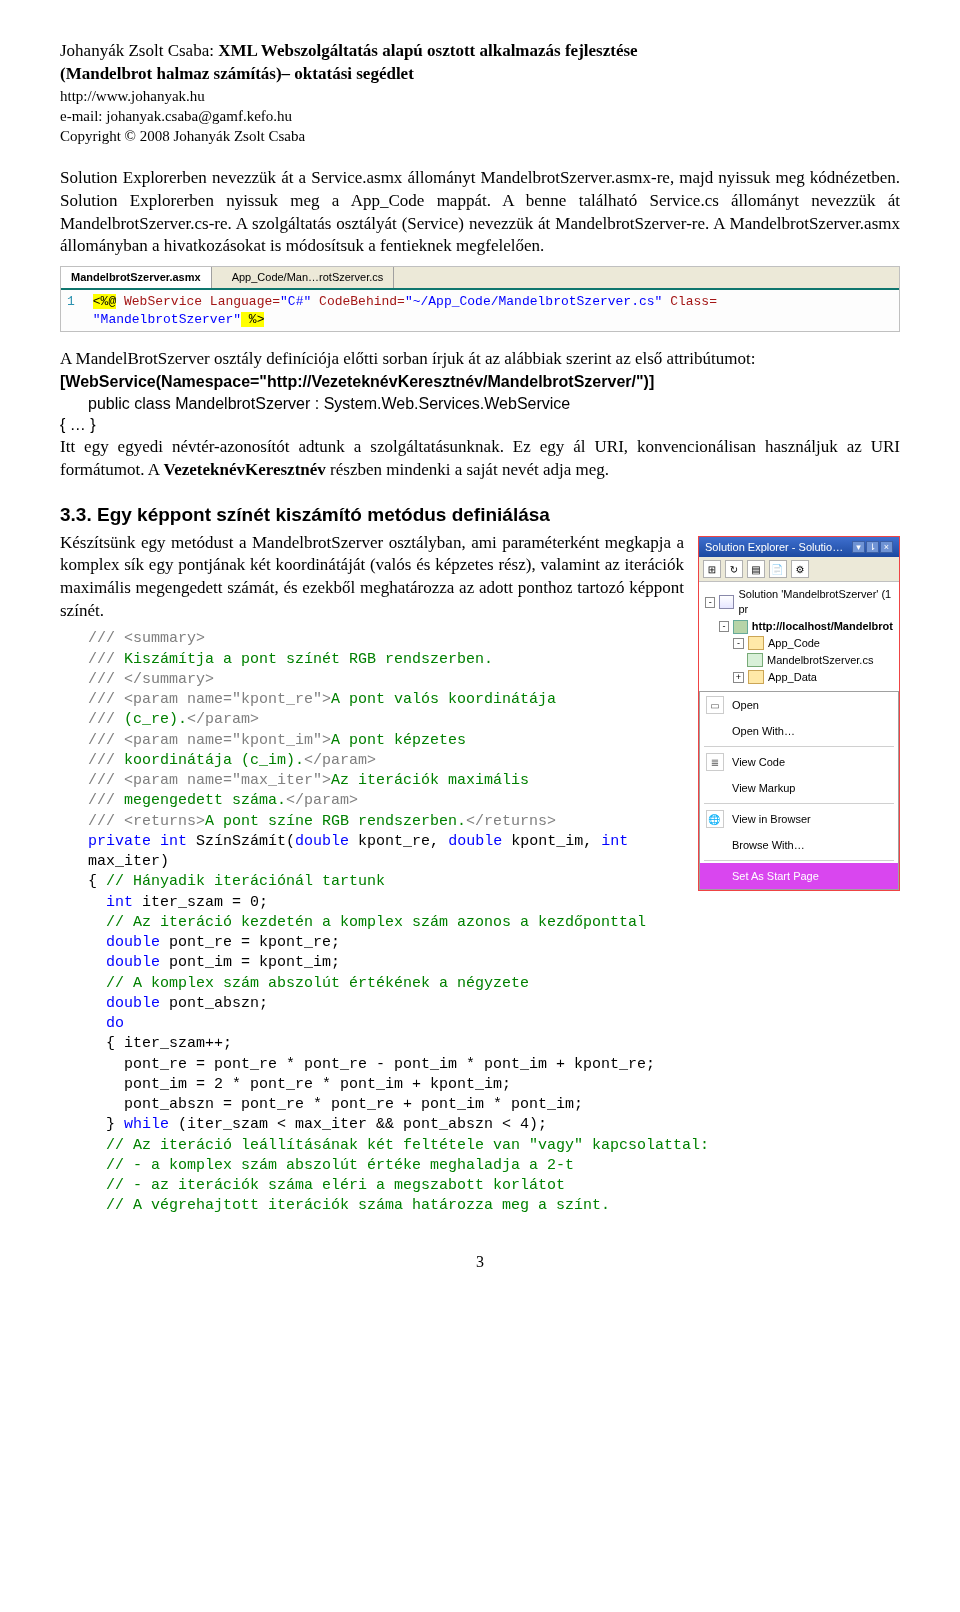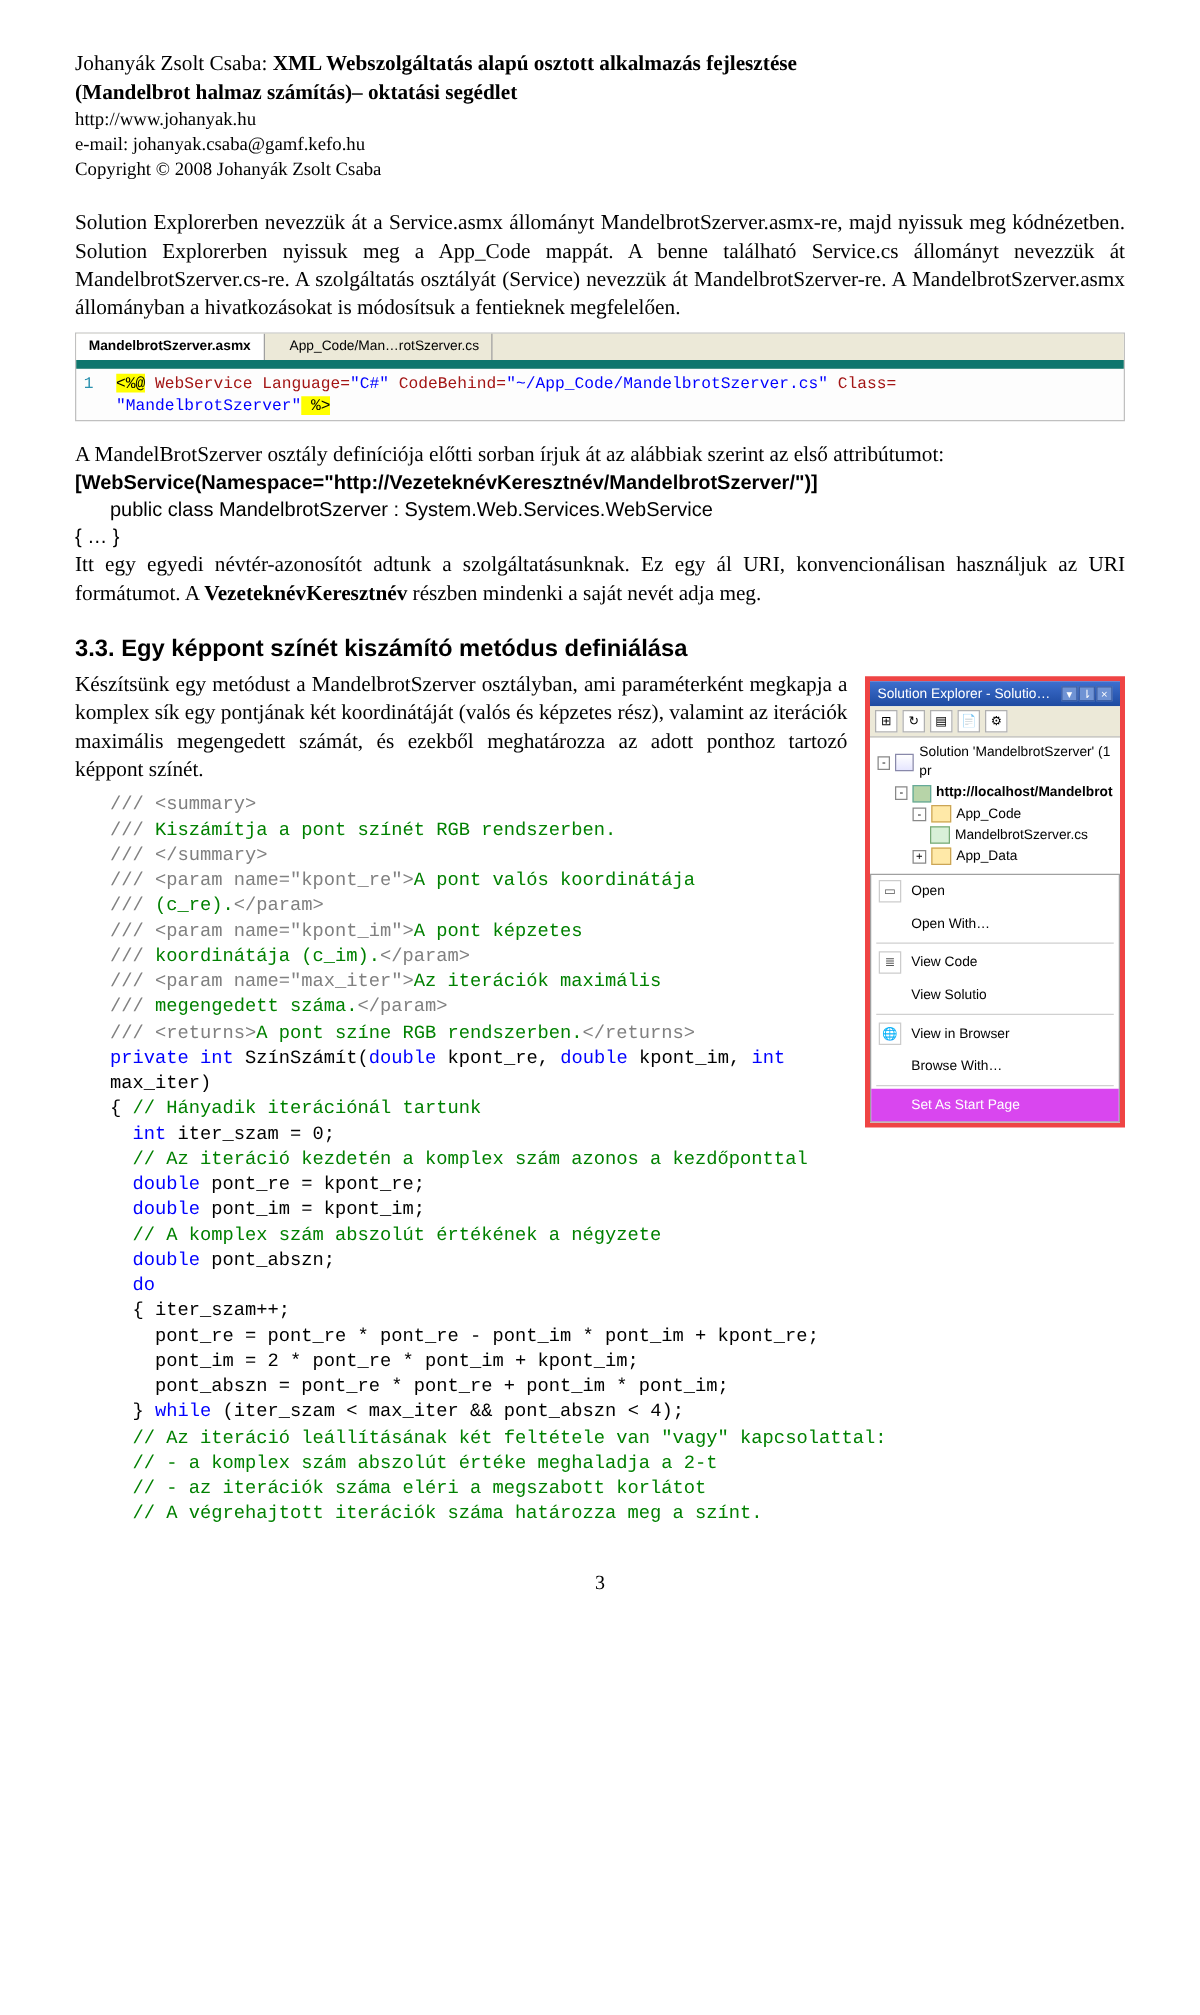--- a/index.html
+++ b/index.html
@@ -20,21 +20,21 @@
   .body-text { text-align: justify; margin: 0 0 6px 0; }
   .code-ss {
     border: 1px solid #c0c0c0;
     background: #fdfdfd;
     margin: 8px 0 16px 0;
     font-family: "Courier New", monospace;
     font-size: 13px;
   }
   .code-ss .tabs {
     display: flex; align-items: center;
-    background: #ece9d8; border-bottom: 7px solid #0f766e;
+    background: #ece9d8; border-bottom: 2px solid #0f766e;
     font-family: Tahoma, sans-serif; font-size: 11px;
   }
   .code-ss .tab {
     padding: 3px 10px; border-right: 1px solid #a0a0a0; background: #fff;
   }
   .code-ss .tab.inactive { background: #ece9d8; padding-left: 20px; }
   .code-ss .code-body { padding: 3px 6px; }
   .cb-blue { color: #0000ff; }
   .cb-red { color: #a31515; }
   .cb-black { color: #000; }
@@ -43,21 +43,21 @@
   .after-ss p { margin: 0; }
   .bold { font-weight: 700; }
   .section-heading {
     font-family: Arial, Helvetica, sans-serif;
     font-weight: 700; font-size: 19px; margin: 20px 0 4px 0;
   }
   .float-right-panel {
     float: right;
     width: 200px;
     margin: 4px 0 8px 14px;
-    border: 4px solid #ef4444;
+    border: 1px solid #ef4444;
     font-family: Tahoma, sans-serif;
     font-size: 11px;
     background: #fff;
   }
   .se-title {
     background: linear-gradient(#3e6fcf,#1d4aa0);
     color: #fff; padding: 3px 6px; font-size: 11px;
     display: flex; justify-content: space-between; align-items: center;
   }
   .se-title .winctl { display: flex; gap: 1px; }
@@ -204,21 +204,21 @@
         <span class="mi-ico" style="visibility:hidden"></span>
         <span>Open With…</span>
       </div>
       <div class="sep"></div>
       <div class="mi">
         <span class="mi-ico">≣</span>
         <span>View Code</span>
       </div>
       <div class="mi">
         <span class="mi-ico" style="visibility:hidden"></span>
-        <span>View Solutio</span>
+        <span>View Markup</span>
       </div>
       <div class="sep"></div>
       <div class="mi">
         <span class="mi-ico">🌐</span>
         <span>View in Browser</span>
       </div>
       <div class="mi">
         <span class="mi-ico" style="visibility:hidden"></span>
         <span>Browse With…</span>
       </div>

